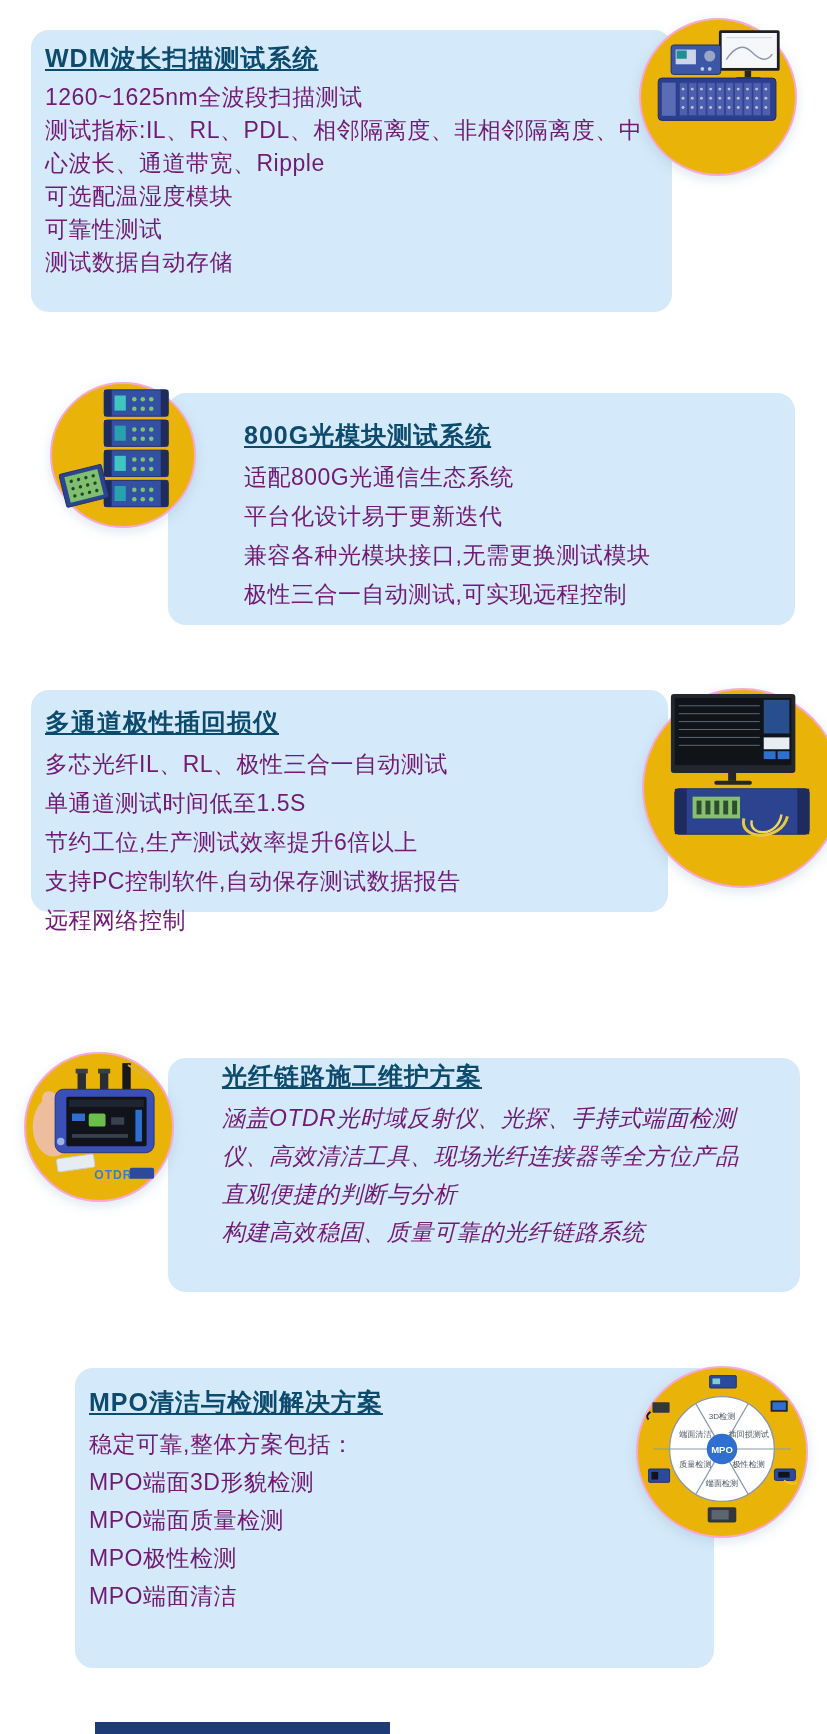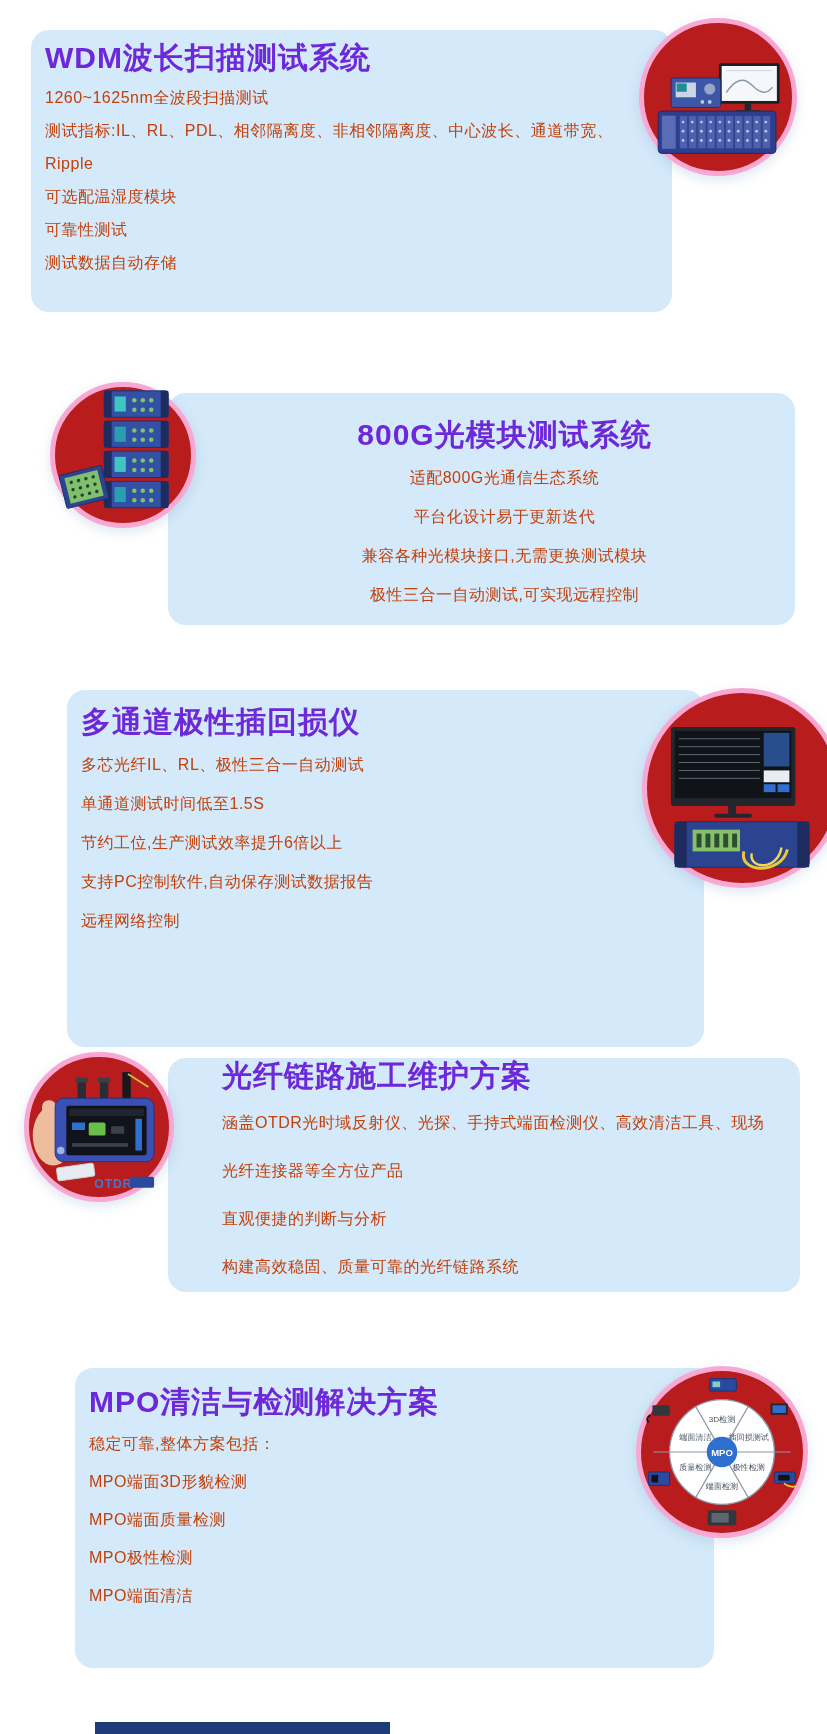--- a/index.html
+++ b/index.html
@@ -9,50 +9,51 @@
     font-family:"Liberation Sans","DejaVu Sans",sans-serif;
   }
   .card {
     position:absolute;
     background:#d4e9f9;
     border-radius:18px;
     box-sizing:border-box;
   }
   .card h2 {
     margin:0 0 5px 0;
-    font-size:30px;
+    font-size:25px;
     line-height:36px;
     font-weight:bold;
-    color:#6d28d9;
+    color:#0c4a6e;
     letter-spacing:1px;
+    text-decoration:underline;
   }
   .card ul { list-style:none; margin:0; padding:0; }
   .card li {
-    font-size:16px;
-    color:#c2410c;
+    font-size:23px;
+    color:#701a75;
     letter-spacing:0.5px;
   }
   .s1 { left:31px; top:30px;  width:641px; height:282px; padding:10px 26px 0 14px; }
   .s1 li { line-height:33px; }
-  .s2 { left:168px; top:393px; width:627px; height:232px; padding:24px 30px 0 76px;text-align:center; }
+  .s2 { left:168px; top:393px; width:627px; height:232px; padding:24px 30px 0 76px; }
   .s2 li { line-height:39px; }
-  .s3 { left:31px; top:690px; width:637px; height:357px; padding:14px 26px 0 14px;margin-left:36px; }
+  .s3 { left:31px; top:690px; width:637px; height:222px; padding:14px 26px 0 14px; }
   .s3 li { line-height:39px; }
   .s4 { left:168px; top:1058px; width:632px; height:234px; padding:0 24px 0 54px; }
-  .s4 li { line-height:48px; }
+  .s4 li { line-height:38px;font-style:italic; }
   .s5 { left:31px; top:1368px; width:639px; height:300px; padding:16px 26px 0 14px;margin-left:44px; }
   .s5 li { line-height:38px; }
 
   .photo-circle {
     position:absolute;
-    background:#b91c1c;
-    border:5px solid #f9a8d4;
+    background:#eab308;
+    border:2px solid #f9a8d4;
     border-radius:50%;
     box-sizing:border-box;
-    display:flex; align-items:flex-end; justify-content:center;
+    display:flex; align-items:flex-start; justify-content:center;
     box-shadow:0 4px 12px rgba(120,160,200,0.25);
     z-index:5;
   }
   .c1 { left:639px; top:18px;   width:158px; height:158px; }
   .c2 { left:50px;  top:382px;  width:146px; height:146px; }
   .c3 { left:642px; top:688px;  width:200px; height:200px; }
   .c4 { left:24px;  top:1052px; width:150px; height:150px; }
   .c5 { left:636px; top:1366px; width:172px; height:172px; }
 
   .footer-bar {

